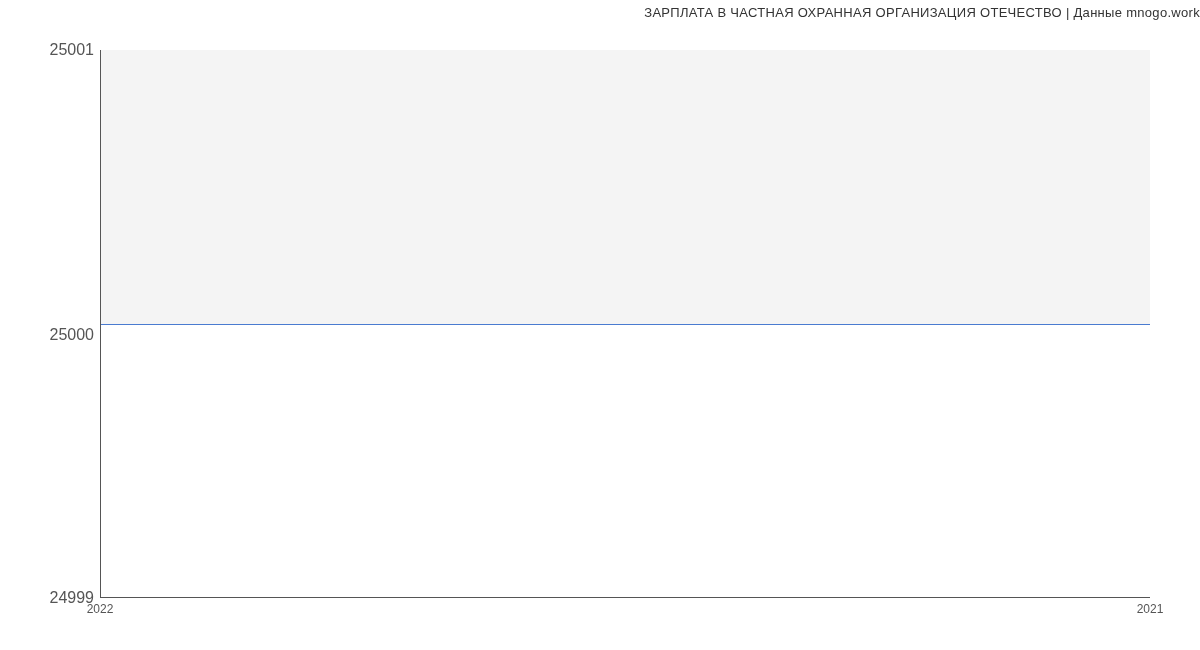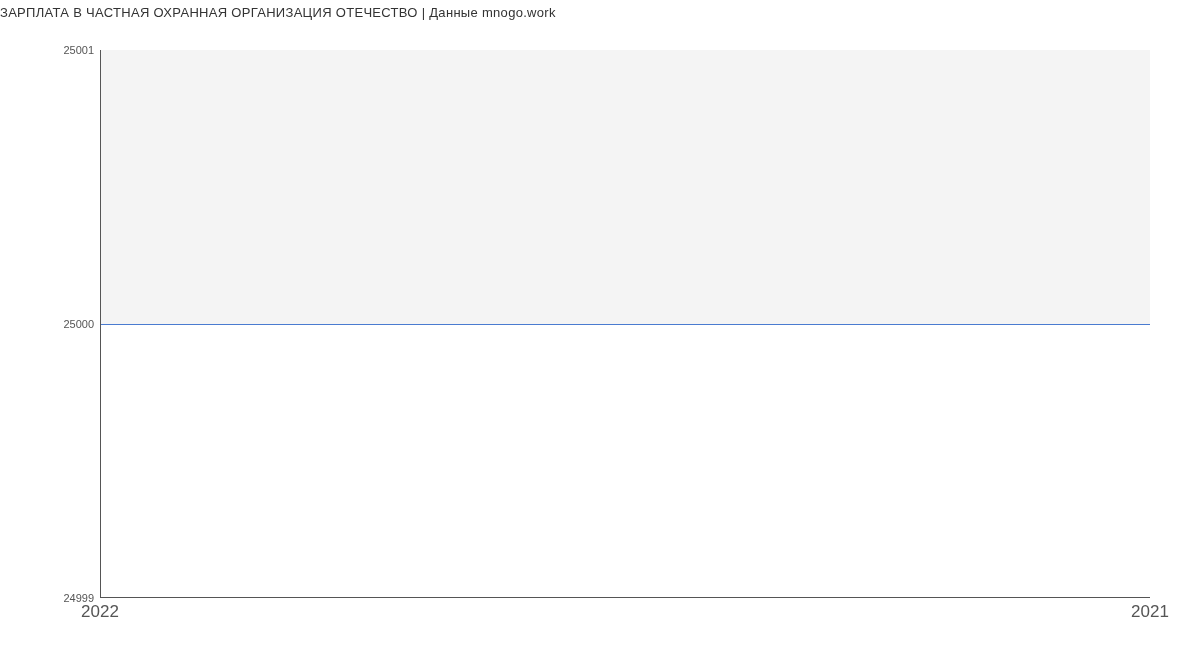--- a/index.html
+++ b/index.html
@@ -7,21 +7,21 @@
     padding: 0;
     width: 1200px;
     height: 650px;
     background: #ffffff;
     font-family: -apple-system, BlinkMacSystemFont, "Segoe UI", Arial, sans-serif;
     color: #333;
     overflow: hidden;
   }
   .title {
     width: 100%;
-    text-align: left;
+    text-align: right;
     font-size: 13px;
     letter-spacing: 0.3px;
     padding-top: 5px;
     color: #333;
   }
   .chart-wrap {
     position: absolute;
     left: 100px;
     top: 50px;
     width: 1050px;
@@ -48,45 +48,45 @@
     position: absolute;
     left: 0;
     width: 100%;
     height: 0;
     border-top: 1.5px solid #4a7bd0;
   }
   .ytick {
     position: absolute;
     right: 100%;
     margin-right: 6px;
-    font-size: 11px;
+    font-size: 16px;
     color: #555;
     transform: translateY(-50%);
     white-space: nowrap;
   }
   .xtick {
     position: absolute;
     top: 100%;
     margin-top: 4px;
-    font-size: 17px;
+    font-size: 12px;
     color: #555;
     transform: translateX(-50%);
     white-space: nowrap;
   }
 </style>
 </head>
 <body>
 
 <div class="title">ЗАРПЛАТА В  ЧАСТНАЯ ОХРАННАЯ ОРГАНИЗАЦИЯ ОТЕЧЕСТВО | Данные mnogo.work</div>
 
 <div class="chart-wrap">
   <div class="plot-area">
     <div class="shade-upper" id="shade" style="height: 274px;"></div>
     <div class="data-line" id="line" style="top: 274px;"></div>
   </div>
 
   <div class="ytick" id="yt0" style="top: 548px; text-align: center;">24999</div>
-  <div class="ytick" id="yt1" style="top: 274px;">25000</div>
+  <div class="ytick" id="yt1" style="top: 285px;">25000</div>
   <div class="ytick" id="yt2" style="top: 0px;">25001</div>
 
   <div class="xtick" id="xt0" style="left: 0px;">2022</div>
   <div class="xtick" id="xt1" style="left: 1050px;">2021</div>
 </div>
 
 </body></html>

